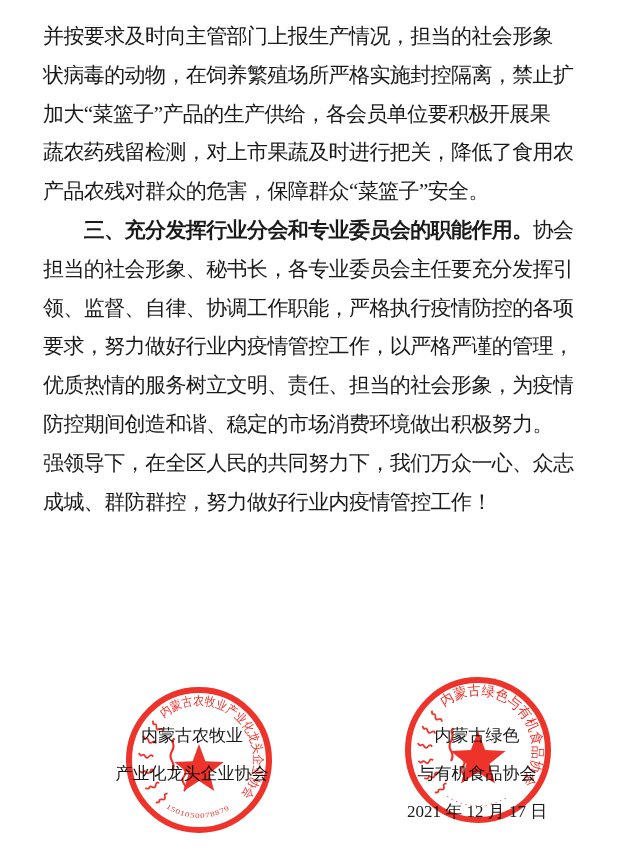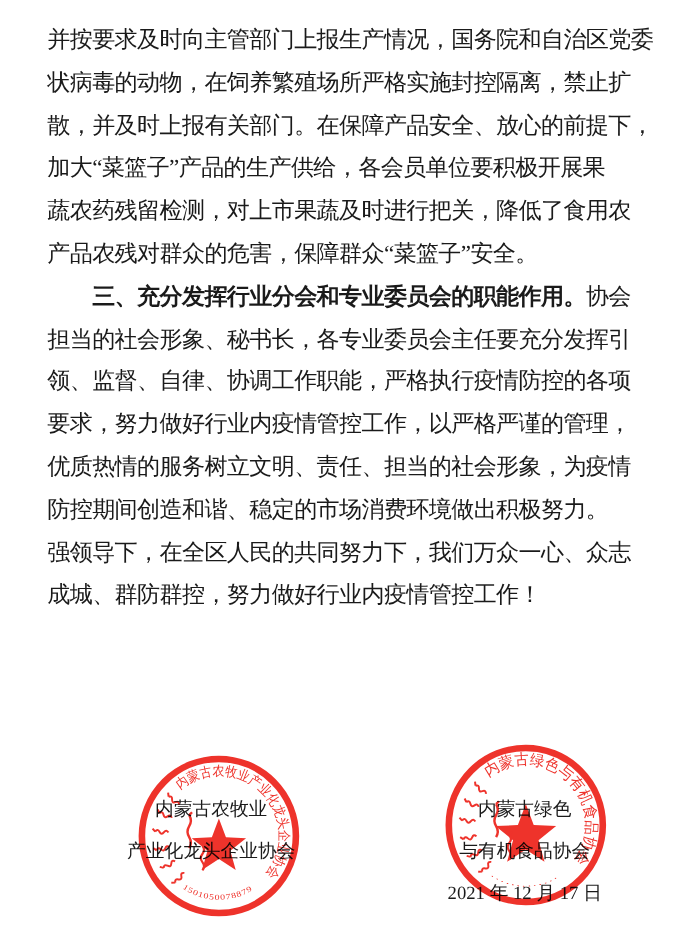--- a/index.html
+++ b/index.html
@@ -41,23 +41,22 @@
   }
   #seal-left{left:123px;top:684px;}
   #seal-right{left:402px;top:674px;}
 </style>
 </head>
 <body>
 
 <div class="page">
 
   <div class="body-text" id="body-text">
-      <div class="line"><span>并按要求及时向主管部门上报生产情况，国务院和自治区党委</span></div>
+      <div class="line"><span>并按要求及时向主管部门上报生产情况，担当的社会形象</span></div>
       <div class="line"><span>状病毒的动物，在饲养繁殖场所严格实施封控隔离，禁止扩</span></div>
-      <div class="line"><span>散，并及时上报有关部门。在保障产品安全、放心的前提下，</span></div>
       <div class="line"><span>加大“菜篮子”产品的生产供给，各会员单位要积极开展果</span></div>
       <div class="line"><span>蔬农药残留检测，对上市果蔬及时进行把关，降低了食用农</span></div>
       <div class="line"><span>产品农残对群众的危害，保障群众“菜篮子”安全。</span></div>
       <div class="line"><span>　　</span><span class="b">三、充分发挥行业分会和专业委员会的职能作用。</span><span>协会</span></div>
       <div class="line"><span>担当的社会形象、秘书长，各专业委员会主任要充分发挥引</span></div>
       <div class="line"><span>领、监督、自律、协调工作职能，严格执行疫情防控的各项</span></div>
       <div class="line"><span>要求，努力做好行业内疫情管控工作，以严格严谨的管理，</span></div>
       <div class="line"><span>优质热情的服务树立文明、责任、担当的社会形象，为疫情</span></div>
       <div class="line"><span>防控期间创造和谐、稳定的市场消费环境做出积极努力。</span></div>
       <div class="line"><span>强领导下，在全区人民的共同努力下，我们万众一心、众志</span></div>

